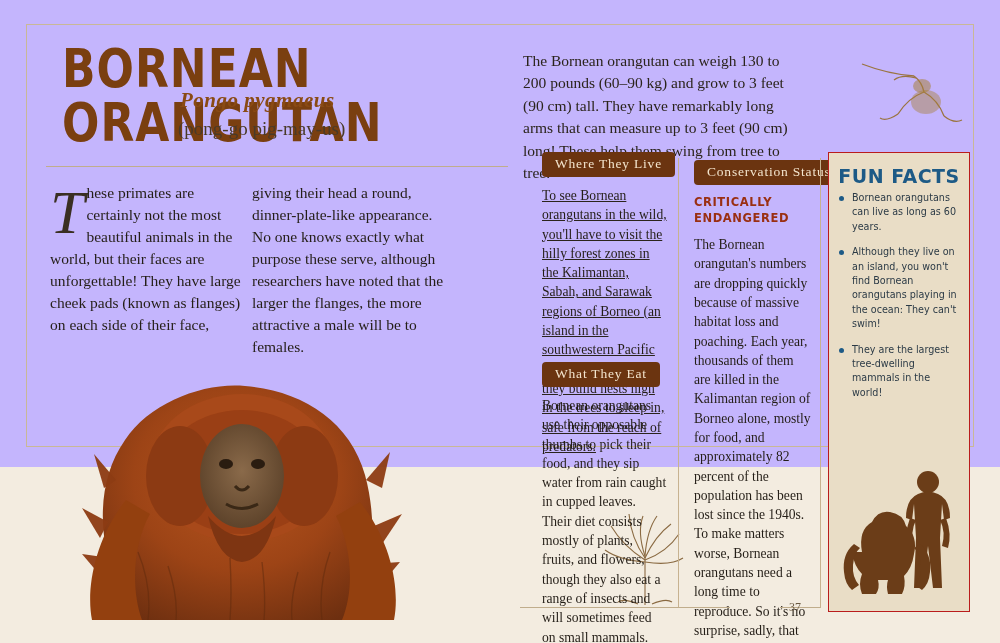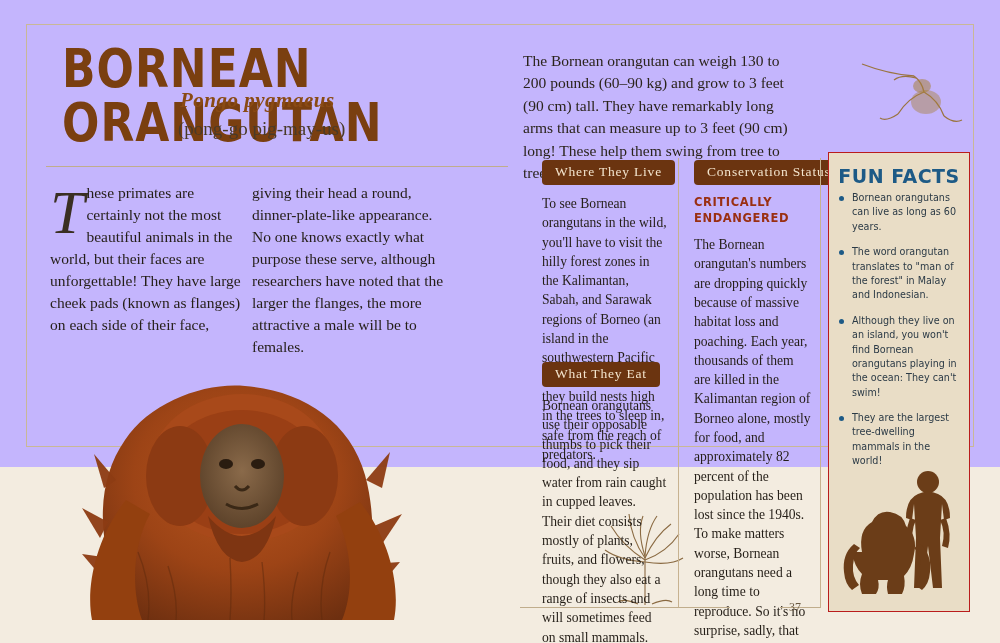--- a/index.html
+++ b/index.html
@@ -302,21 +302,21 @@
         <path d="M64 34 q14 8 20 24"></path>
         <path d="M38 56 q-12 8 -18 4"></path>
         <path d="M84 58 q10 8 18 4"></path>
         <path d="M56 20 q-14 -4 -22 2"></path>
       </g>
       <ellipse cx="62" cy="28" rx="9" ry="7" fill="#a8803f" opacity="0.55"></ellipse>
       <ellipse cx="66" cy="44" rx="15" ry="12" fill="#a8803f" opacity="0.45"></ellipse>
     </svg>
   </div>
 
-  <div class="panel" style="left:542px; top:160px; width:126px;">
+  <div class="panel" style="left:542px; top:152px; width:126px;text-decoration:underline;">
     <span class="tab">Where They Live</span>
     <div class="panel-body">To see Bornean orangutans in the wild, you'll have to visit the hilly forest zones in the Kalimantan, Sabah, and Sarawak regions of Borneo (an island in the southwestern Pacific Ocean). Every night, they build nests high in the trees to sleep in, safe from the reach of predators.</div>
   </div>
 
   <div class="panel" style="left:542px; top:362px; width:126px;">
     <span class="tab">What They Eat</span>
     <div class="panel-body">Bornean orangutans use their opposable thumbs to pick their food, and they sip water from rain caught in cupped leaves. Their diet consists mostly of plants, fruits, and flowers, though they also eat a range of insects and will sometimes feed on small mammals.</div>
   </div>
 
   <div class="panel" style="left:694px; top:160px; width:118px;">
@@ -326,21 +326,20 @@
     <div class="panel-body">The Bornean orangutan's numbers are dropping quickly because of massive habitat loss and poaching. Each year, thousands of them are killed in the Kalimantan region of Borneo alone, mostly for food, and approximately 82 percent of the population has been lost since the 1940s. To make matters worse, Bornean orangutans need a long time to reproduce. So it's no surprise, sadly, that they're critically endangered.</div>
   </div>
 
   <div class="sep-v" style="left:678px; top:158px; height:450px;"></div>
   <div class="sep-v" style="left:820px; top:158px; height:450px;"></div>
 
   <div class="funbox">
     <div class="fun-title">FUN FACTS</div>
     <div class="fun-list">
       <div class="fun-item">Bornean orangutans can live as long as 60 years.</div>
-      <div class="fun-item">The word orangutan translates to "man of the forest" in Malay and Indonesian.</div>
       <div class="fun-item">Although they live on an island, you won't find Bornean orangutans playing in the ocean: They can't swim!</div>
       <div class="fun-item">They are the largest tree-dwelling mammals in the world!</div>
     </div>
   </div>
 
   <div class="silhouettes">
     <svg viewBox="0 0 136 162" width="136" height="162" aria-hidden="true">
 
       <g fill="#6b3d18">
         <circle cx="96" cy="34" r="11"></circle>

